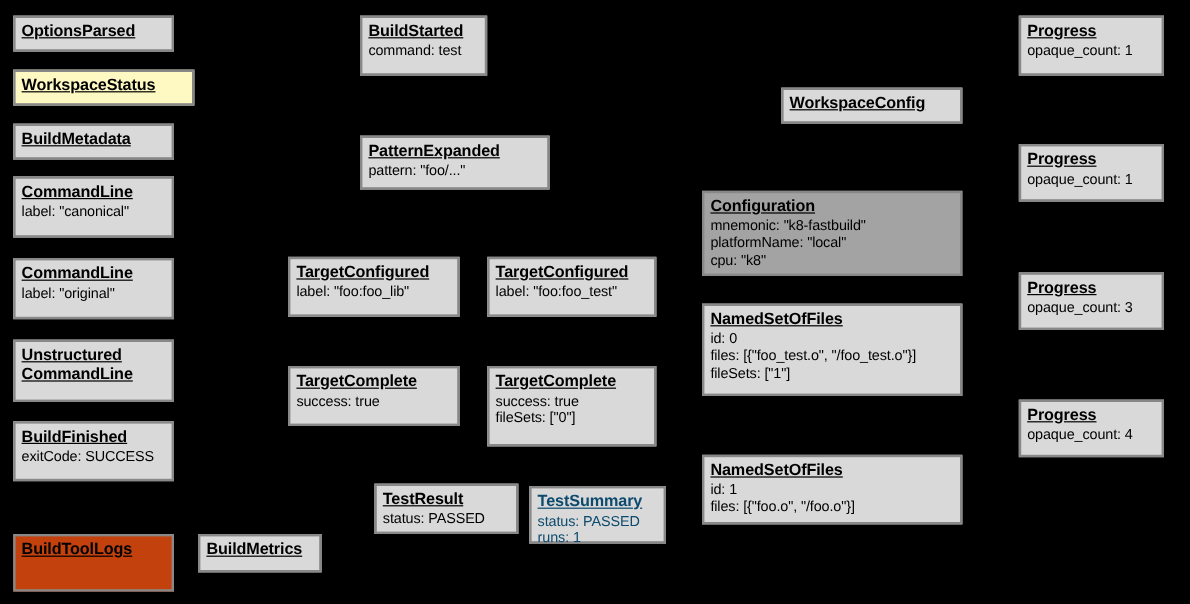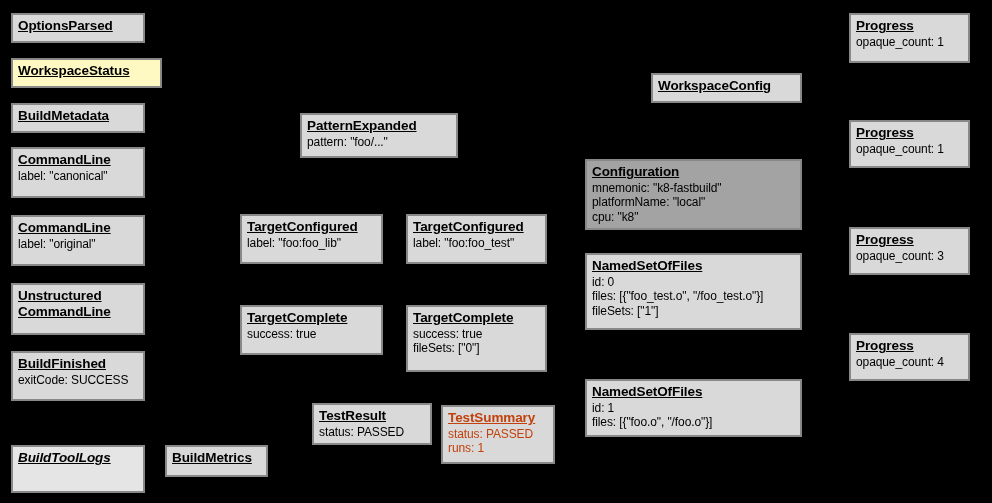--- a/index.html
+++ b/index.html
@@ -42,20 +42,24 @@
     margin-top: 1px;
     letter-spacing: -0.1px;
   }
 </style>
 </head>
 <body>
 
 <div id="canvas" style="width: 992px; height: 503px; background: rgb(0, 0, 0);">
     <div class="node" style="left: 11px; top: 13px; width: 134px; height: 30px; background: rgb(217, 217, 217); border-color: rgb(136, 136, 136); color: rgb(0, 0, 0);">
       <span class="node-title">OptionsParsed</span>
+    </div>
+    <div class="node" style="left: 300px; top: 13px; width: 106px; height: 50px; background: rgb(217, 217, 217); border-color: rgb(136, 136, 136); color: rgb(0, 0, 0);">
+      <span class="node-title">BuildStarted</span>
+      <span class="node-fields">command: test</span>
     </div>
     <div class="node" style="left: 849px; top: 13px; width: 121px; height: 50px; background: rgb(217, 217, 217); border-color: rgb(136, 136, 136); color: rgb(0, 0, 0);">
       <span class="node-title">Progress</span>
       <span class="node-fields">opaque_count: 1</span>
     </div>
     <div class="node" style="left: 11px; top: 58px; width: 151px; height: 30px; background: #fef9c3; border-color: rgb(136, 136, 136); color: rgb(0, 0, 0);">
       <span class="node-title">WorkspaceStatus</span>
     </div>
     <div class="node" style="left: 651px; top: 73px; width: 151px; height: 30px; background: rgb(217, 217, 217); border-color: rgb(136, 136, 136); color: rgb(0, 0, 0);">
       <span class="node-title">WorkspaceConfig</span>
@@ -122,28 +126,28 @@
     </div>
     <div class="node" style="left: 11px; top: 351px; width: 134px; height: 50px; background: rgb(217, 217, 217); border-color: rgb(136, 136, 136); color: rgb(0, 0, 0);">
       <span class="node-title">BuildFinished</span>
       <span class="node-fields">exitCode: SUCCESS</span>
     </div>
     <div class="node" style="left: 585px; top: 379px; width: 217px; height: 58px; background: rgb(217, 217, 217); border-color: rgb(136, 136, 136); color: rgb(0, 0, 0);">
       <span class="node-title">NamedSetOfFiles</span>
       <span class="node-fields">id: 1
 files: [{"foo.o", "/foo.o"}]</span>
     </div>
-    <div class="node" style="left: 441px; top: 405px; width: 114px; height: 59px; background: rgb(217, 217, 217); border-color: rgb(136, 136, 136); color: #c2410c;">
+    <div class="node" style="left: 441px; top: 405px; width: 114px; height: 48px; background: rgb(217, 217, 217); border-color: rgb(136, 136, 136); color: #0c4a6e;">
       <span class="node-title">TestSummary</span>
       <span class="node-fields">status: PASSED
 runs: 1</span>
     </div>
     <div class="node" style="left: 312px; top: 403px; width: 120px; height: 42px; background: rgb(217, 217, 217); border-color: rgb(136, 136, 136); color: rgb(0, 0, 0);">
       <span class="node-title">TestResult</span>
       <span class="node-fields">status: PASSED</span>
     </div>
-    <div class="node" style="left: 11px; top: 445px; width: 134px; height: 48px; background: #e5e5e5; border-color: rgb(136, 136, 136); color: rgb(0, 0, 0); font-style: italic;">
+    <div class="node" style="left: 11px; top: 445px; width: 134px; height: 48px; background: #c2410c; border-color: rgb(136, 136, 136); color: rgb(0, 0, 0);">
       <span class="node-title">BuildToolLogs</span>
     </div>
     <div class="node" style="left: 165px; top: 445px; width: 103px; height: 32px; background: rgb(217, 217, 217); border-color: rgb(136, 136, 136); color: rgb(0, 0, 0);">
       <span class="node-title">BuildMetrics</span>
     </div>
   </div>
 
 </body></html>

